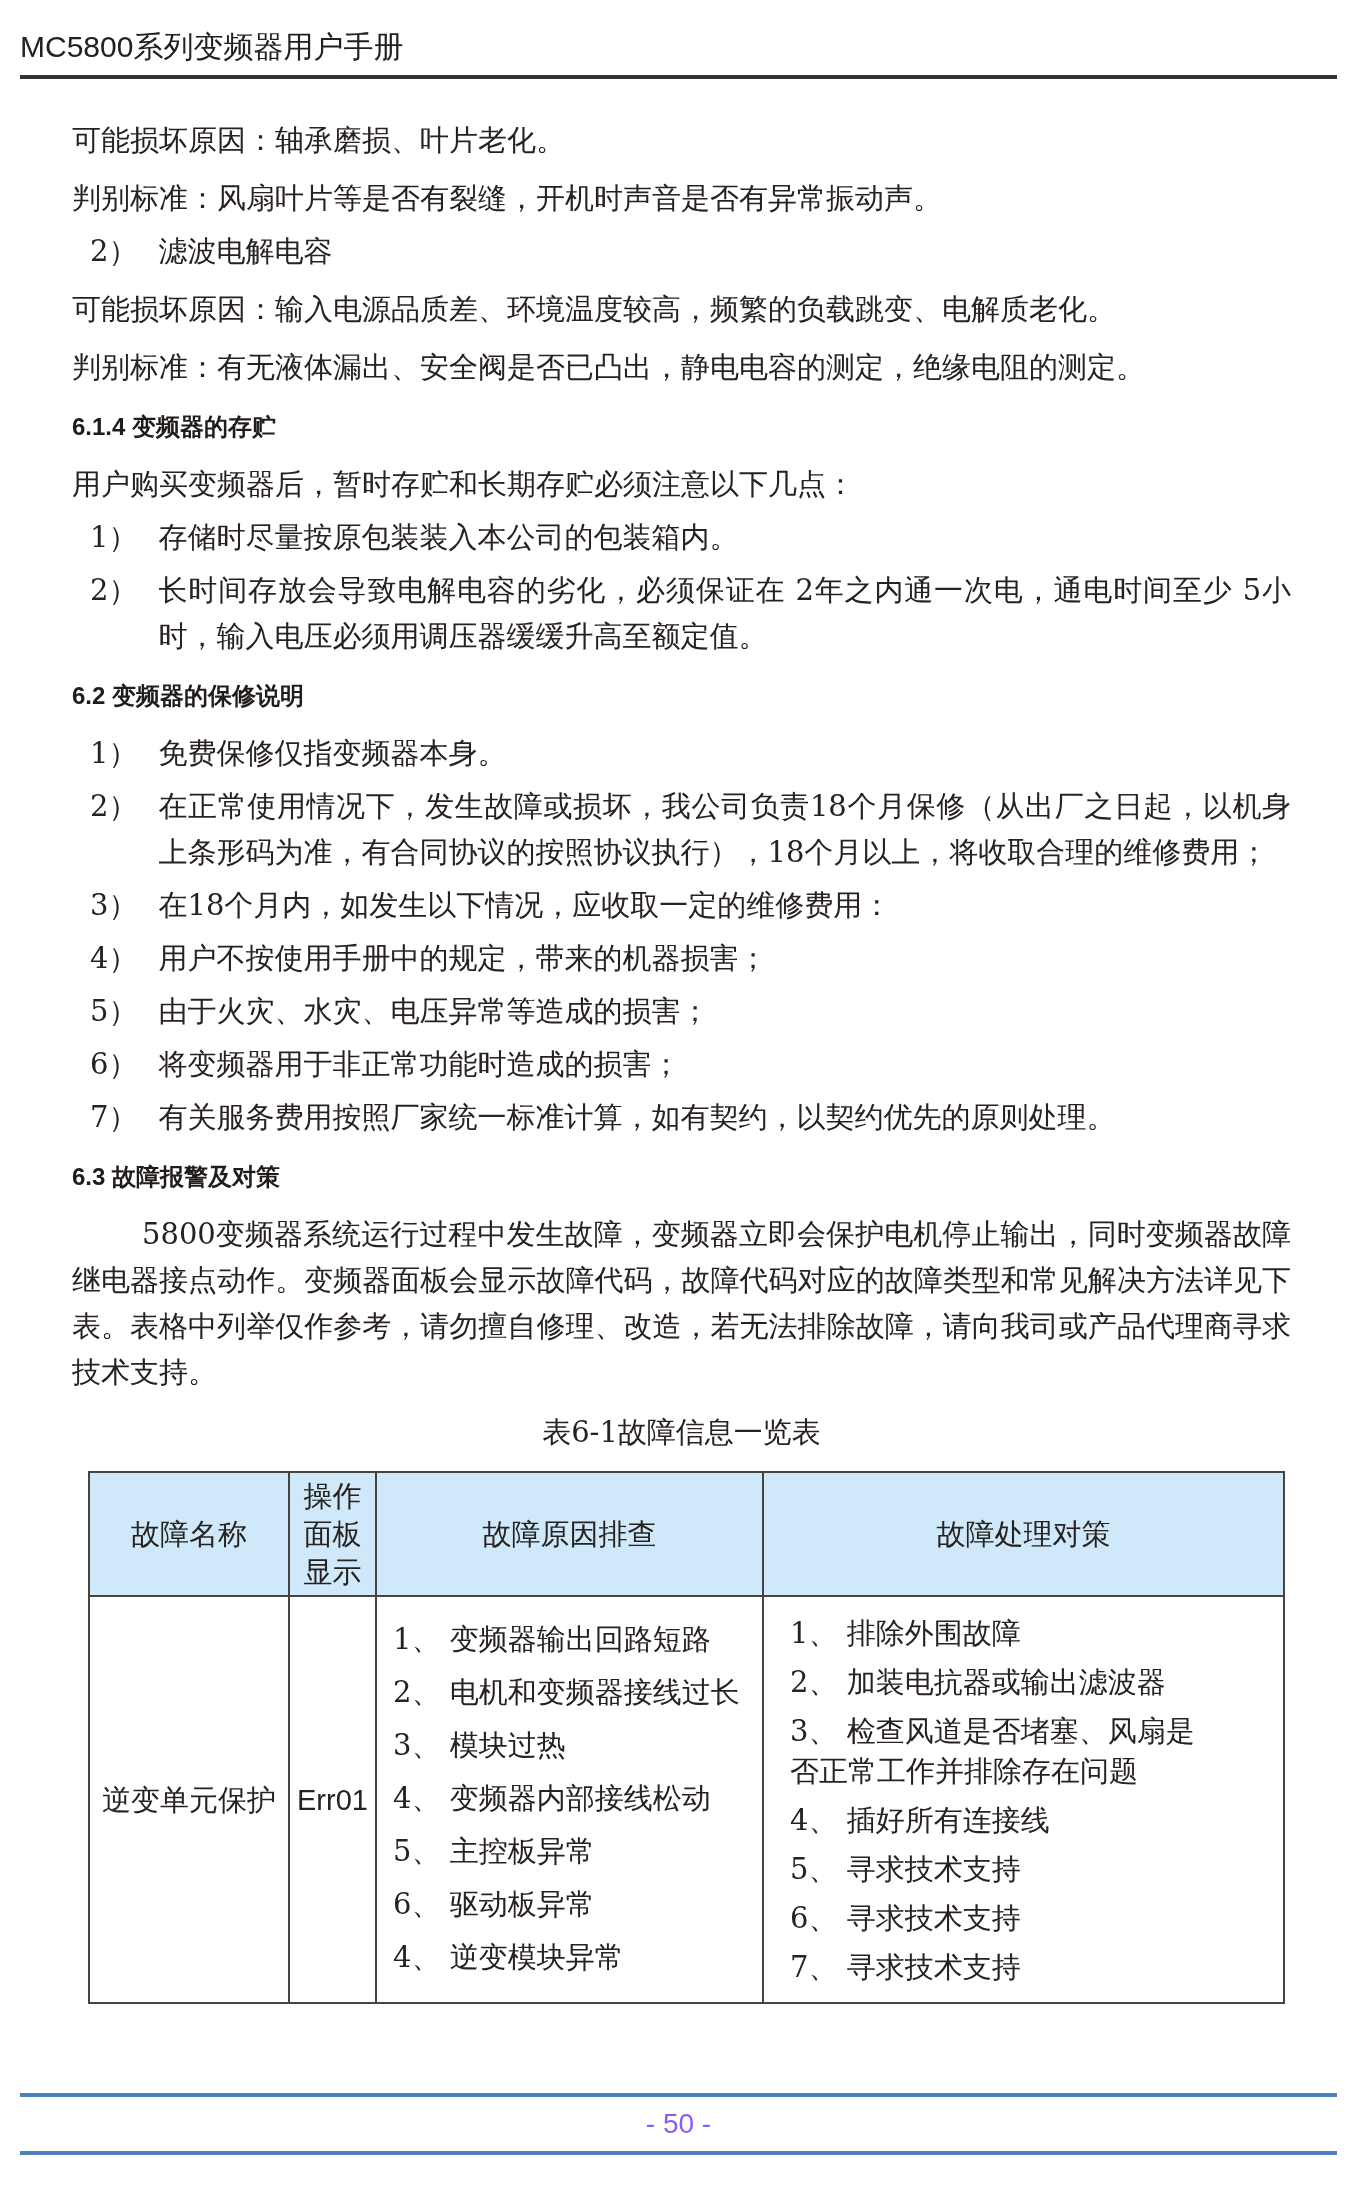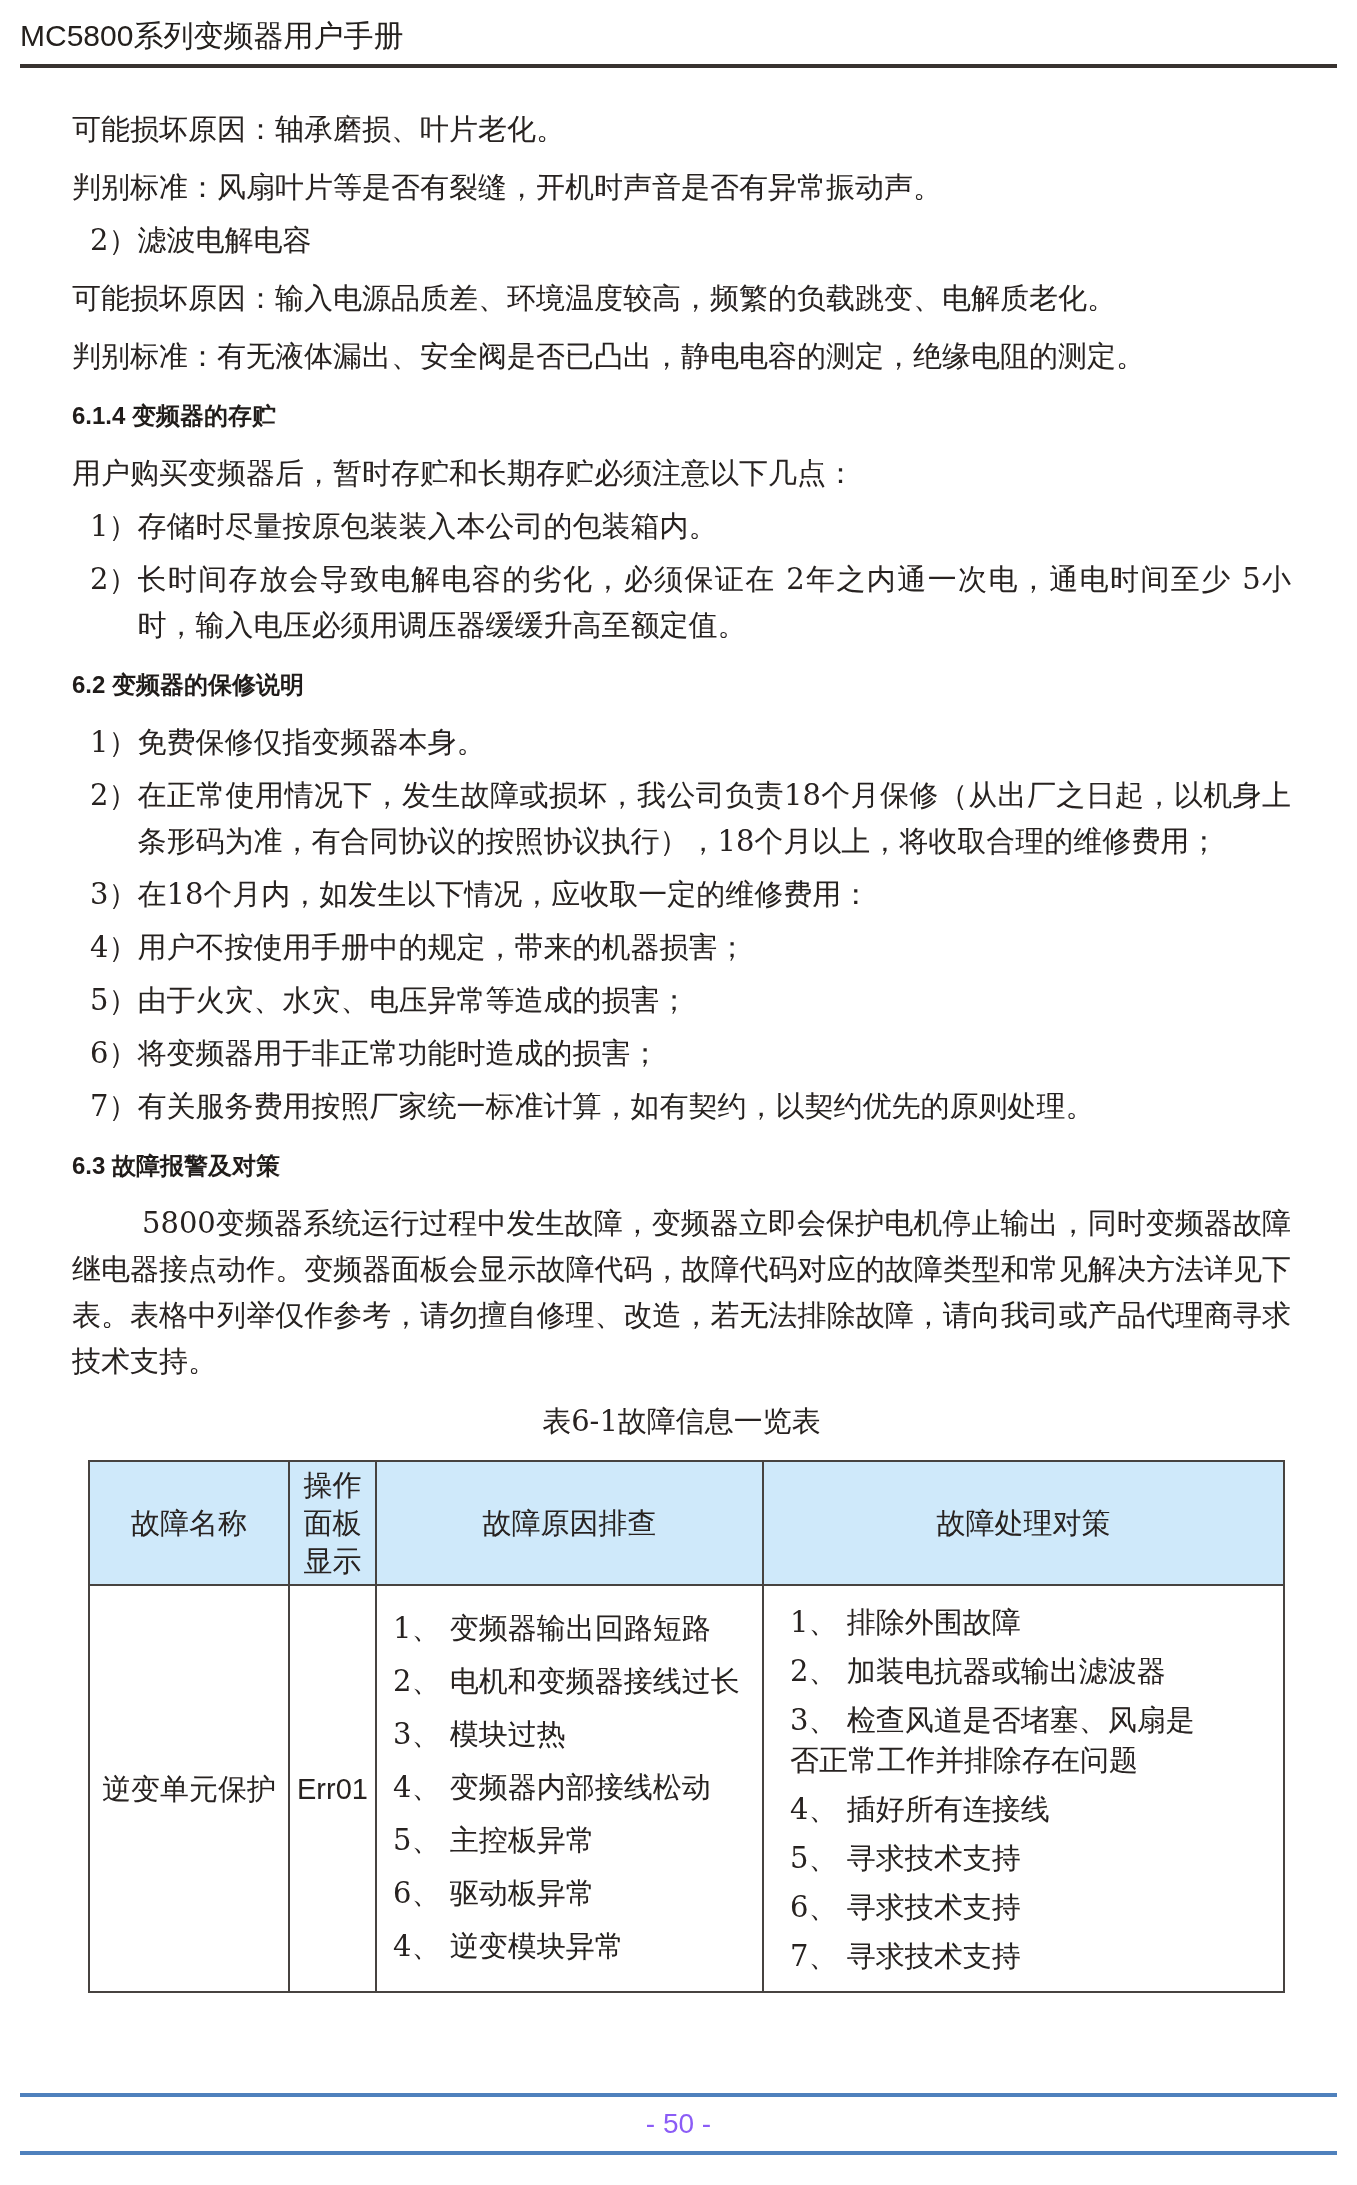--- a/index.html
+++ b/index.html
@@ -1,31 +1,31 @@
 <!DOCTYPE html>
 <html><head>
 <meta charset="utf-8">
 <style>
   html,body{margin:0;padding:0;}
   body{
     width:1357px;height:2185px;position:relative;overflow:hidden;
     background:#ffffff;color:#272220;
     font-family:"DejaVu Serif","Liberation Serif",serif;
   }
-  .page-header{padding:18px 20px 0 20px;}
+  .page-header{padding:18px 20px 0 20px;margin-top:11px;}
   .header-title{
     font-family:"Liberation Sans","DejaVu Sans",sans-serif;
     font-size:30px;line-height:36px;color:#24201d;
   }
   .header-rule{height:4px;background:#38322f;margin-top:10px;}
   .content{padding:26px 66px 0 72px;font-size:29px;line-height:46px;}
   .p{margin:12px 0 7px 0;text-align:justify;}
   .li{display:flex;margin:0 0 7px 0;}
   .li-no{flex:0 0 44px;margin-left:18px;}
-  .li-text{flex:1;text-align:justify;}
+  .li-text{flex:1;text-align:justify;margin-left:21px;}
   h2.section{
     font-family:"Liberation Sans","DejaVu Sans",sans-serif;
     font-size:24px;line-height:42px;font-weight:bold;color:#201c1a;
     margin:16px 0 13px 0;
   }
   .indent{text-indent:70px;}
   .table-caption{text-align:center;font-size:29px;margin:14px 0 16px 0;}
   table.fault{
     border-collapse:collapse;table-layout:fixed;
     width:1195px;margin-left:16px;

